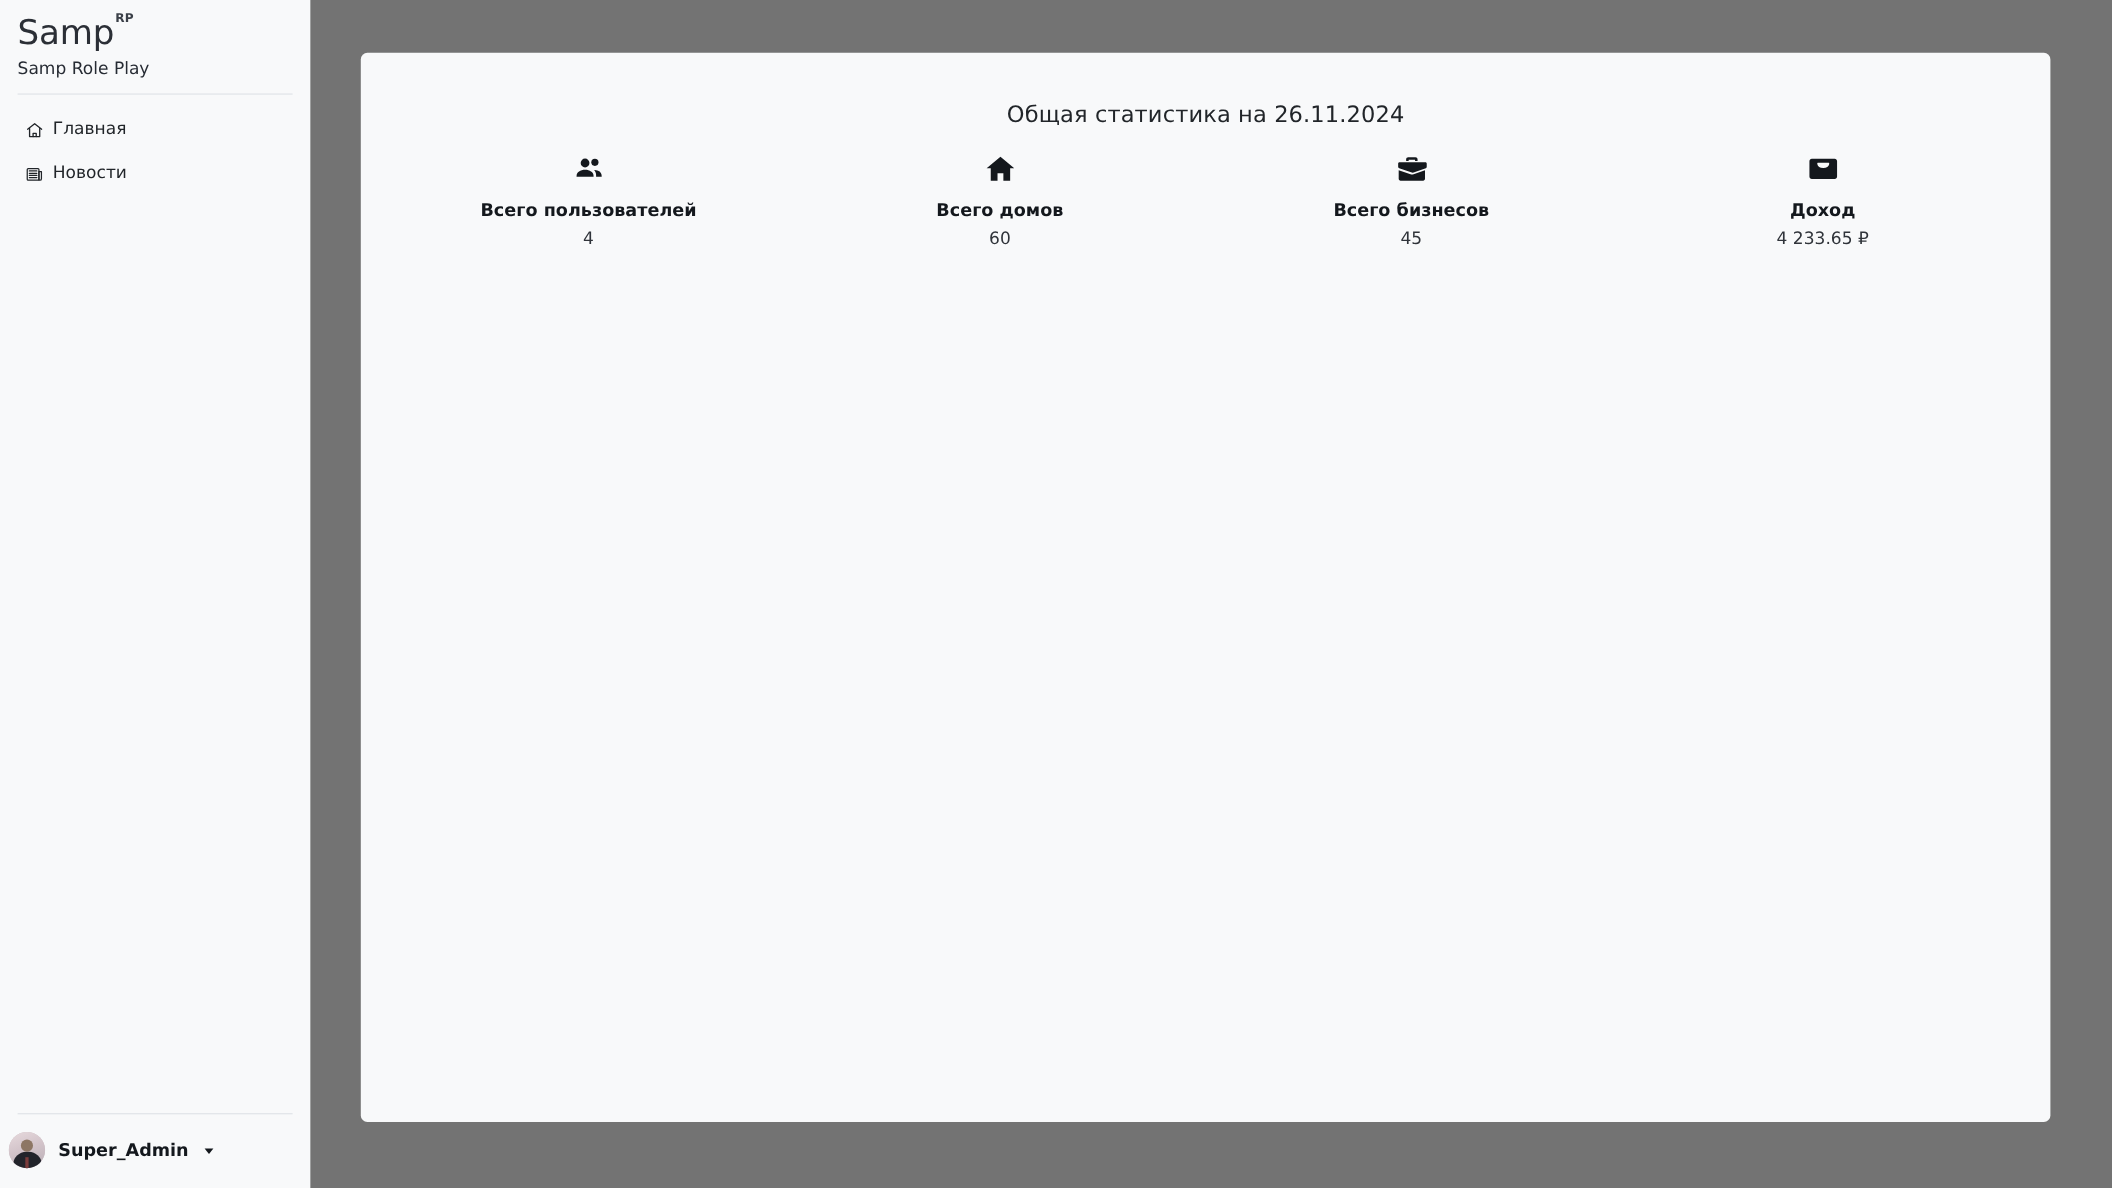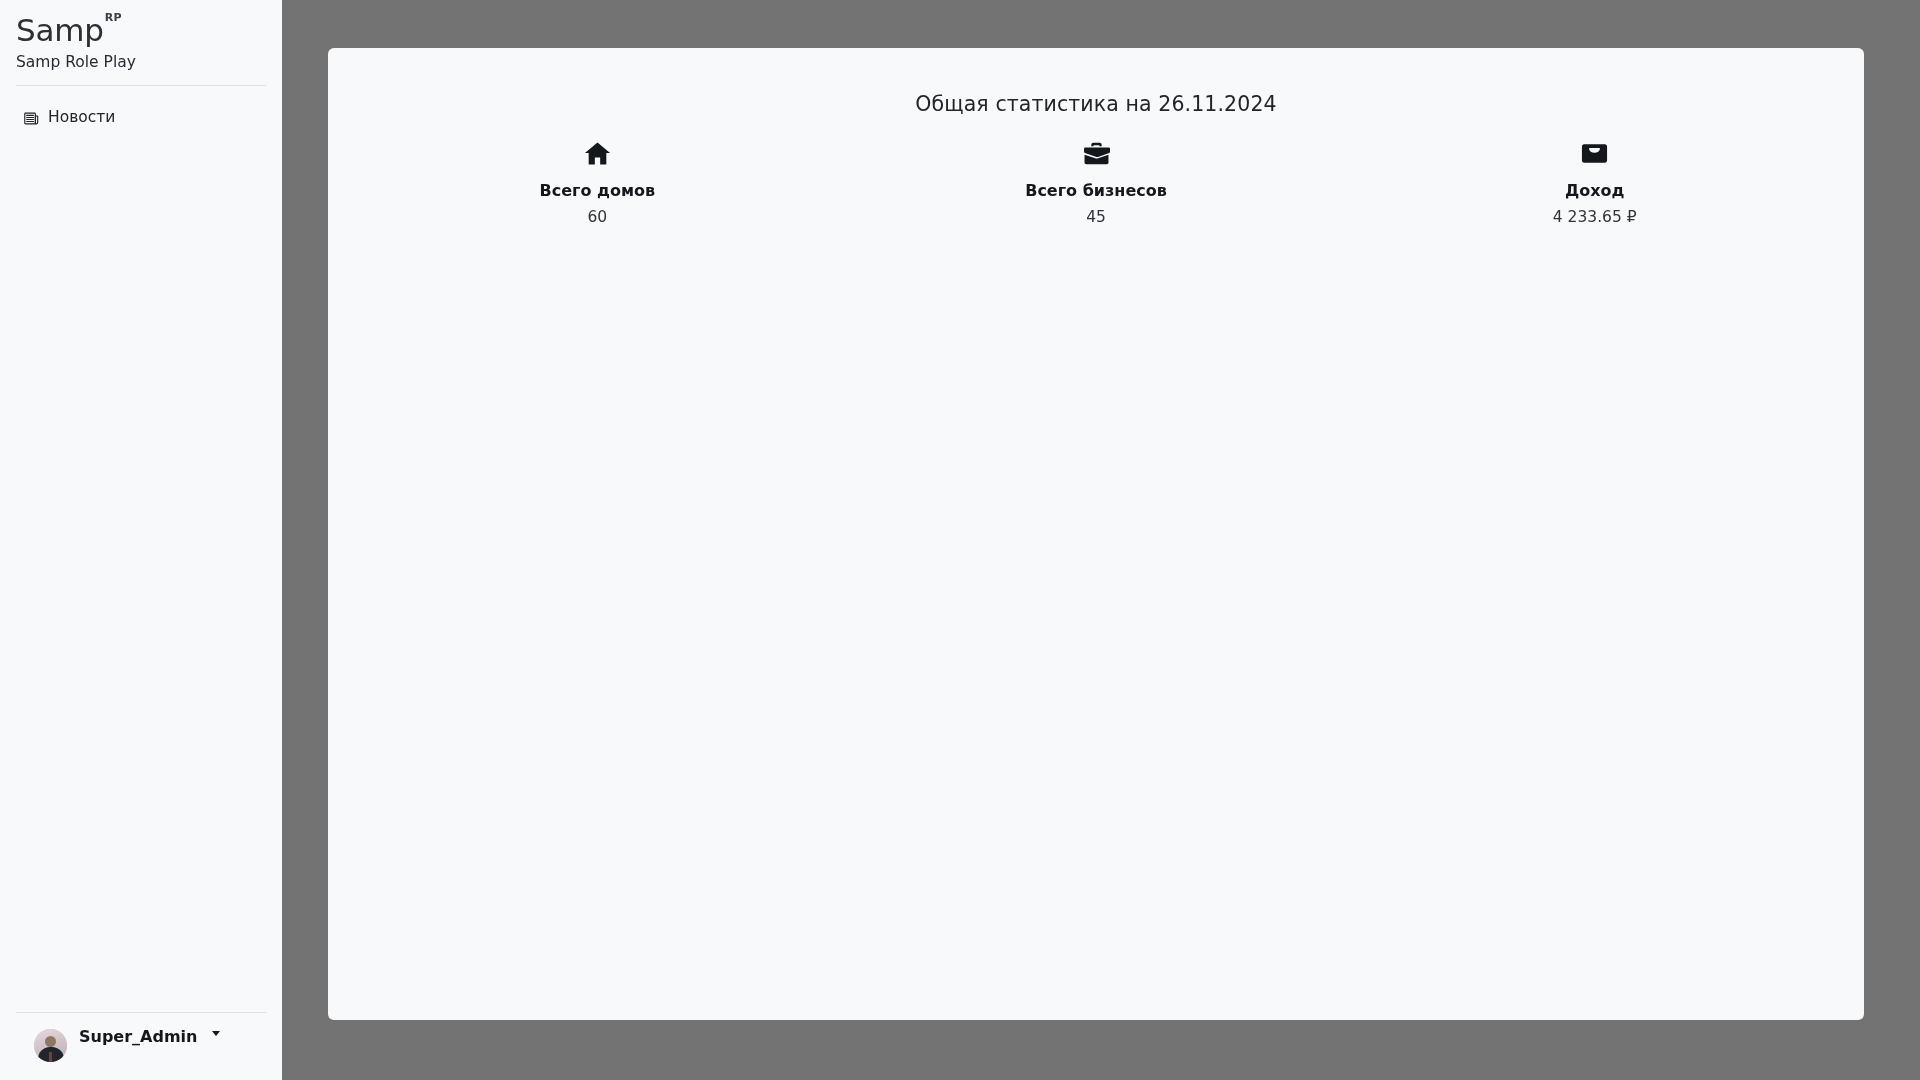--- a/index.html
+++ b/index.html
@@ -113,23 +113,23 @@
   .sidebar-spacer { flex: 1 1 auto; }
 
   .user-divider {
     height: 1px;
     background: #dee2e6;
     margin: 0 16px;
   }
 
   .user-box {
     display: flex;
-    align-items: flex-start;
+    align-items: center;
     gap: 12px;
-    padding: 16px 16px 18px 34px;
+    padding: 16px 16px 18px 8px;
     cursor: pointer;
   }
 
   .avatar {
     width: 33px;
     height: 33px;
     border-radius: 50%;
     flex: 0 0 33px;
     overflow: hidden;
     position: relative;
@@ -255,20 +255,30 @@
 
     <div class="brand">
       <div class="brand-title"><span>Samp</span><span class="brand-sup">RP</span></div>
       <div class="brand-sub">Samp Role Play</div>
     </div>
 
     <div class="sidebar-divider"></div>
 
     <nav class="nav">
 
+      <a class="nav-item">
+        <span class="nav-icon">
+          <svg width="17" height="17" viewBox="0 0 24 24" fill="none" stroke="currentColor" stroke-width="1.7" stroke-linecap="round" stroke-linejoin="round">
+            <path d="M3 10.5 12 3.5l9 7"></path>
+            <path d="M5.5 9.6V20h13V9.6"></path>
+            <path d="M10 20v-4.2h4V20"></path>
+          </svg>
+        </span>
+        <span class="nav-label">Главная</span>
+      </a>
 
       <a class="nav-item">
         <span class="nav-icon">
           <svg width="17" height="17" viewBox="0 0 24 24" fill="none" stroke="currentColor" stroke-width="1.6" stroke-linecap="round" stroke-linejoin="round">
             <rect x="2.5" y="4.5" width="15" height="15" rx="1.2"></rect>
             <path d="M17.5 8.5h3.2v9a2 2 0 0 1-2 2h-1.2z"></path>
             <path d="M5.2 7.6h9.6M5.2 10.6h4M9.6 10.6h5.2M5.2 13.4h9.6M5.2 16.2h9.6"></path>
           </svg>
         </span>
         <span class="nav-label">Новости</span>
@@ -295,20 +305,32 @@
 
   </aside>
 
   <main class="main">
     <section class="content-card">
 
       <h1 class="stats-title">Общая статистика на 26.11.2024</h1>
 
       <div class="stats-row">
 
+        <div class="stat-card">
+          <span class="stat-icon">
+            <svg width="29" height="29" viewBox="0 0 24 24" fill="currentColor">
+              <circle cx="9" cy="7.6" r="3.3"></circle>
+              <circle cx="16.4" cy="7.1" r="2.7"></circle>
+              <path d="M2.6 17.4c0-3 2.9-4.7 6.4-4.7s6.4 1.7 6.4 4.7v.5H2.6z"></path>
+              <path d="M16.2 12.9c3 .1 5.3 1.6 5.3 4.4v.6h-4.2v-1.2c0-1.5-.5-2.8-1.4-3.7z"></path>
+            </svg>
+          </span>
+          <span class="stat-label">Всего пользователей</span>
+          <span class="stat-value">4</span>
+        </div>
 
         <div class="stat-card">
           <span class="stat-icon">
             <svg width="29" height="29" viewBox="0 0 24 24" fill="currentColor">
               <path d="M12 2.9 1.6 11.6h3.1V21h5.1v-5.6h4.4V21h5.1v-9.4h3.1z"></path>
             </svg>
           </span>
           <span class="stat-label">Всего домов</span>
           <span class="stat-value">60</span>
         </div>

